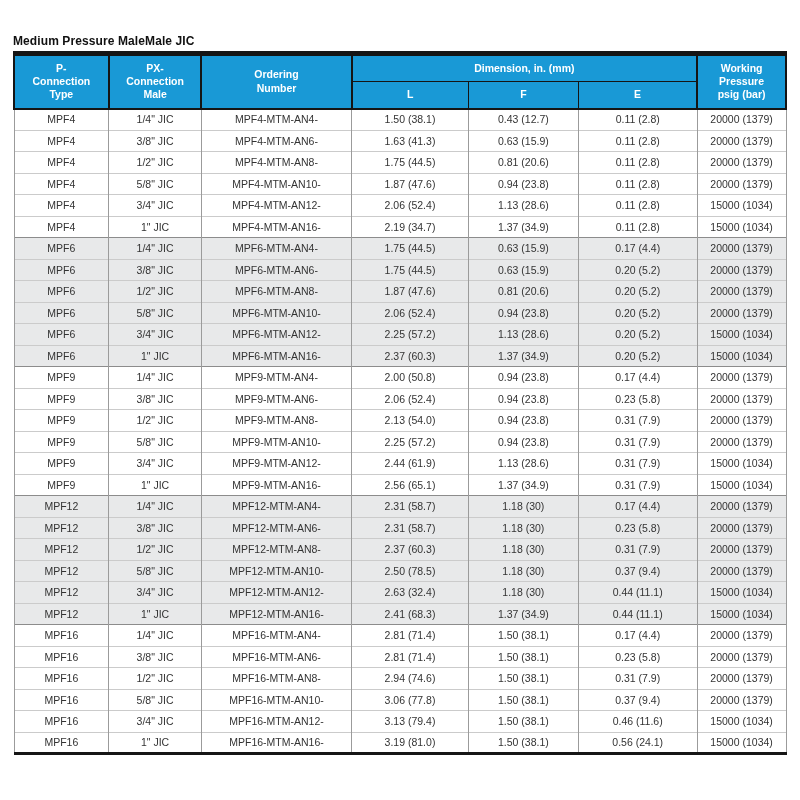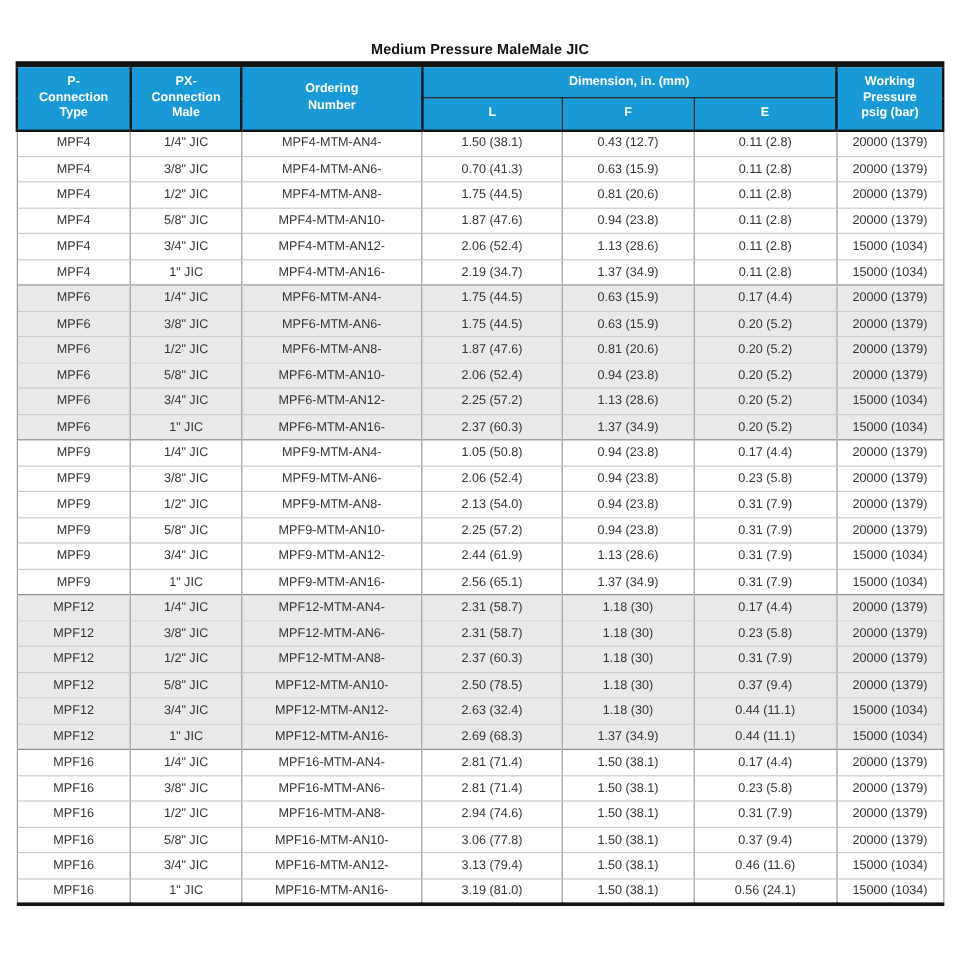--- a/index.html
+++ b/index.html
@@ -10,21 +10,21 @@
     --title-text:#111111;
     --rule-black:#151515;
     --grid-v:#9b9b9b;
     --grid-h:#cbcbcb;
     --grid-group:#8c8c8c;
   }
   *{margin:0;padding:0;box-sizing:border-box;}
   html,body{width:800px;height:800px;background:#ffffff;overflow:hidden;
     font-family:"Liberation Sans",sans-serif;}
   .page{padding:34px 13px 0 13px;}
-  .title-row{display:flex;justify-content:center;align-items:flex-end;
+  .title-row{display:flex;justify-content:flex-start;align-items:flex-end;
     margin-bottom:3px;}
   .title-row span{font-size:12px;font-weight:bold;color:var(--title-text);
     letter-spacing:.1px;}
   .black-rule{height:4.5px;background:var(--rule-black);}
   table{width:100%;border-collapse:collapse;table-layout:fixed;
     border-bottom:3px solid var(--rule-black);}
   thead th{background:var(--header-bg);color:var(--header-text);
     font-size:10.5px;font-weight:bold;text-align:center;vertical-align:middle;
     white-space:pre-line;line-height:1.25;
     border-left:2px solid var(--rule-black);border-right:2px solid var(--rule-black);}
@@ -90,21 +90,21 @@
           <td>MPF4-MTM-AN4-</td>
           <td>1.50 (38.1)</td>
           <td>0.43 (12.7)</td>
           <td>0.11 (2.8)</td>
           <td>20000 (1379)</td>
         </tr>
         <tr>
           <td>MPF4</td>
           <td>3/8" JIC</td>
           <td>MPF4-MTM-AN6-</td>
-          <td>0.70 (41.3)</td>
+          <td>1.63 (41.3)</td>
           <td>0.63 (15.9)</td>
           <td>0.11 (2.8)</td>
           <td>20000 (1379)</td>
         </tr>
         <tr>
           <td>MPF4</td>
           <td>1/2" JIC</td>
           <td>MPF4-MTM-AN8-</td>
           <td>1.75 (44.5)</td>
           <td>0.81 (20.6)</td>
@@ -189,21 +189,21 @@
           <td>MPF6-MTM-AN16-</td>
           <td>2.37 (60.3)</td>
           <td>1.37 (34.9)</td>
           <td>0.20 (5.2)</td>
           <td>15000 (1034)</td>
         </tr>
         <tr class="group-start">
           <td>MPF9</td>
           <td>1/4" JIC</td>
           <td>MPF9-MTM-AN4-</td>
-          <td>1.05 (50.8)</td>
+          <td>2.00 (50.8)</td>
           <td>0.94 (23.8)</td>
           <td>0.17 (4.4)</td>
           <td>20000 (1379)</td>
         </tr>
         <tr>
           <td>MPF9</td>
           <td>3/8" JIC</td>
           <td>MPF9-MTM-AN6-</td>
           <td>2.06 (52.4)</td>
           <td>0.94 (23.8)</td>
@@ -288,21 +288,21 @@
           <td>MPF12-MTM-AN12-</td>
           <td>2.63 (32.4)</td>
           <td>1.18 (30)</td>
           <td>0.44 (11.1)</td>
           <td>15000 (1034)</td>
         </tr>
         <tr class="shaded">
           <td>MPF12</td>
           <td>1" JIC</td>
           <td>MPF12-MTM-AN16-</td>
-          <td>2.69 (68.3)</td>
+          <td>2.41 (68.3)</td>
           <td>1.37 (34.9)</td>
           <td>0.44 (11.1)</td>
           <td>15000 (1034)</td>
         </tr>
         <tr class="group-start">
           <td>MPF16</td>
           <td>1/4" JIC</td>
           <td>MPF16-MTM-AN4-</td>
           <td>2.81 (71.4)</td>
           <td>1.50 (38.1)</td>

